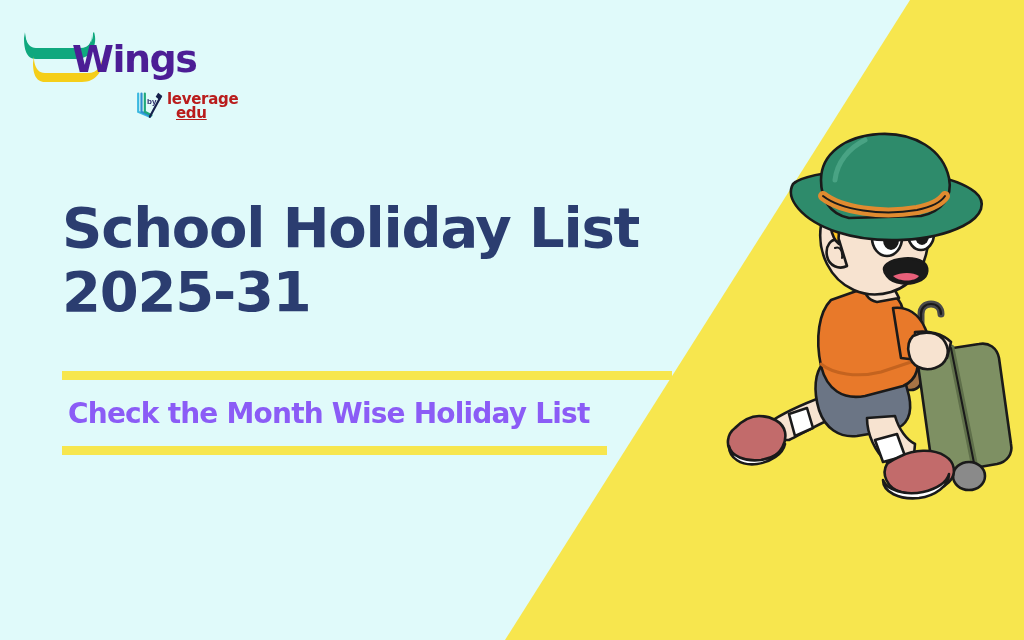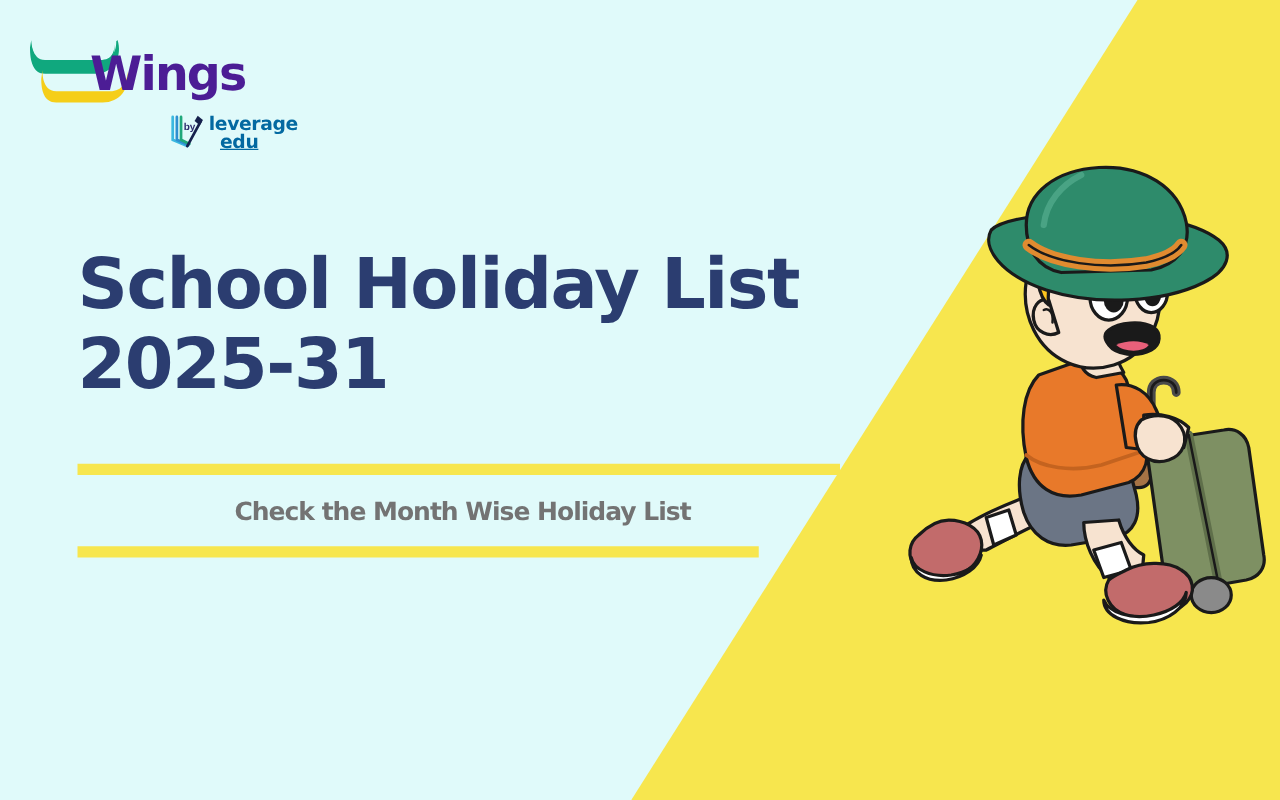--- a/index.html
+++ b/index.html
@@ -71,21 +71,21 @@
     top: 62px;
     width: 110px;
     height: 40px;
   }
   .logo-sub-text {
     position: absolute;
     left: 33px;
     top: 4px;
     font-size: 15px;
     font-weight: bold;
-    color: #0369a1;
+    color: #b91c1c;
     line-height: 0.95;
     letter-spacing: -0.3px;
     font-family: "DejaVu Sans", sans-serif;
   }
   .logo-sub-text .l2 { display: block; padding-left: 9px; text-decoration: underline; }
 
   
   .headline {
     position: absolute;
     left: 62px;
@@ -110,28 +110,27 @@
     width: 610px;
   }
   .rule {
     height: 9px;
     background: #f7e64e;
     width: 610px;
   }
   .rule.bottom { width: 545px; }
   .subtitle {
     font-family: "DejaVu Sans", sans-serif;
-    font-size: 20px;
-    font-weight: bold;
-    color: #737373;
+    font-size: 28px;
+    font-weight: bold;
+    color: #8b5cf6;
     letter-spacing: -0.8px;
     margin: 0;
     padding: 17px 0 16px 6px;
     white-space: nowrap;
-    text-align: center;
   }
 
   
   .illustration {
     position: absolute;
     left: 715px;
     top: 128px;
     width: 320px;
     height: 390px;
     z-index: 6;

